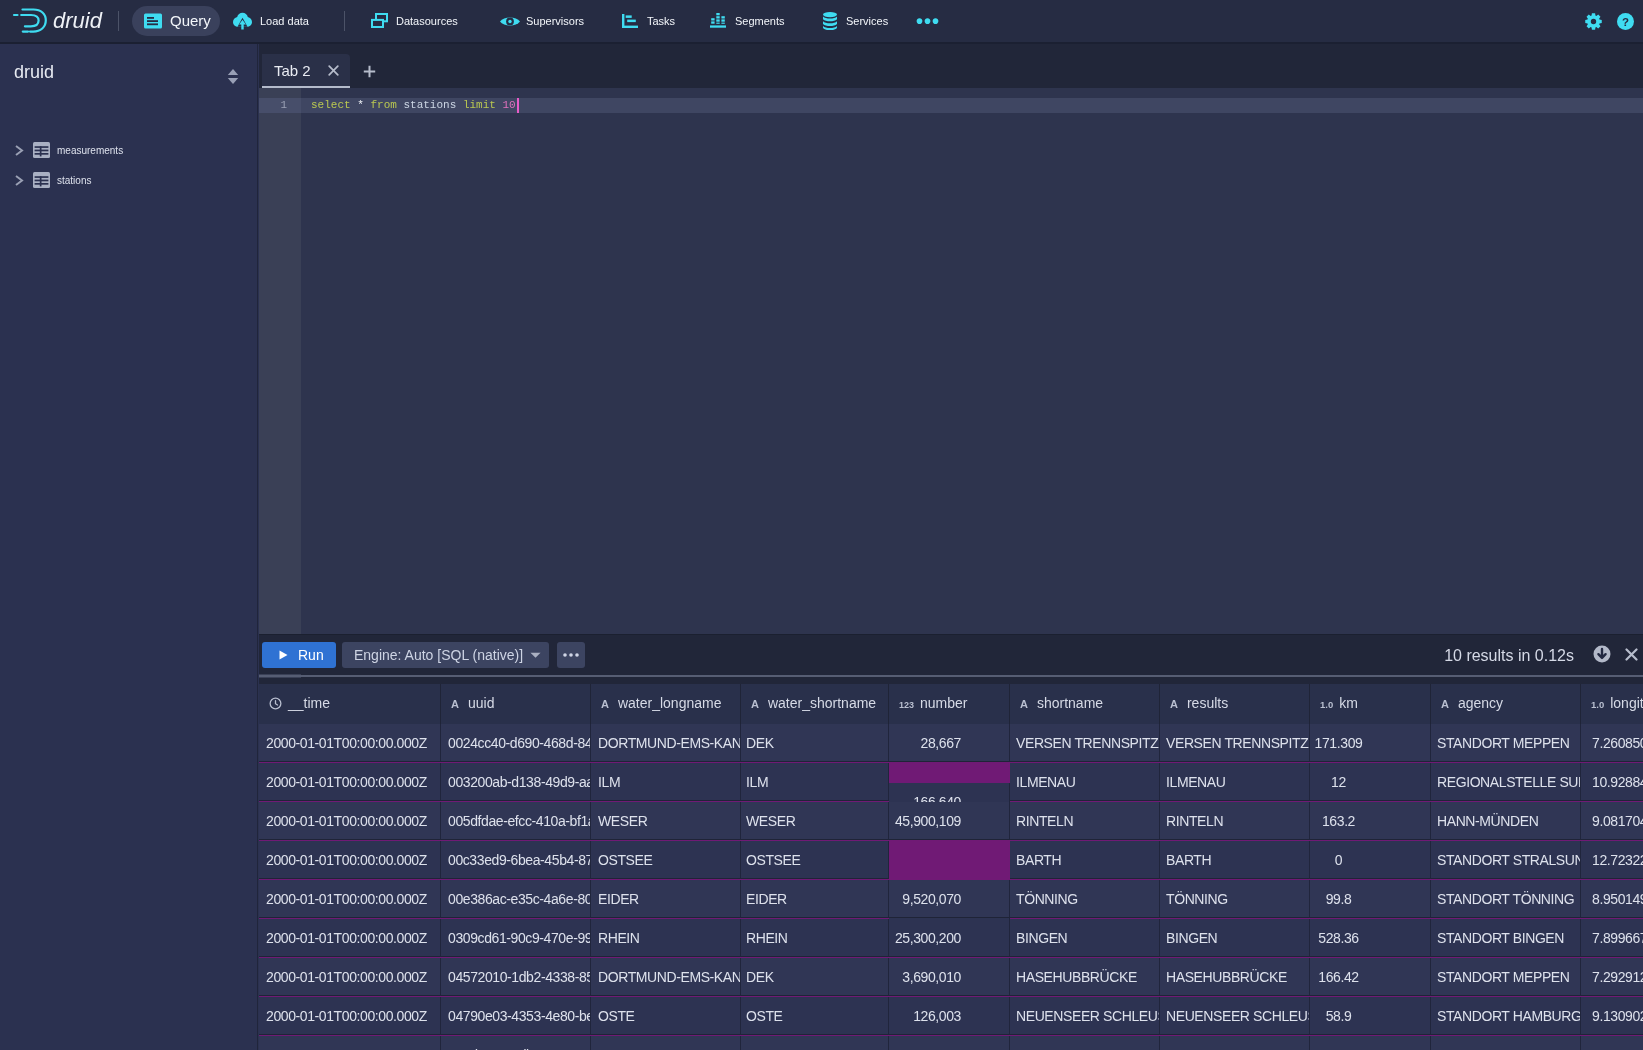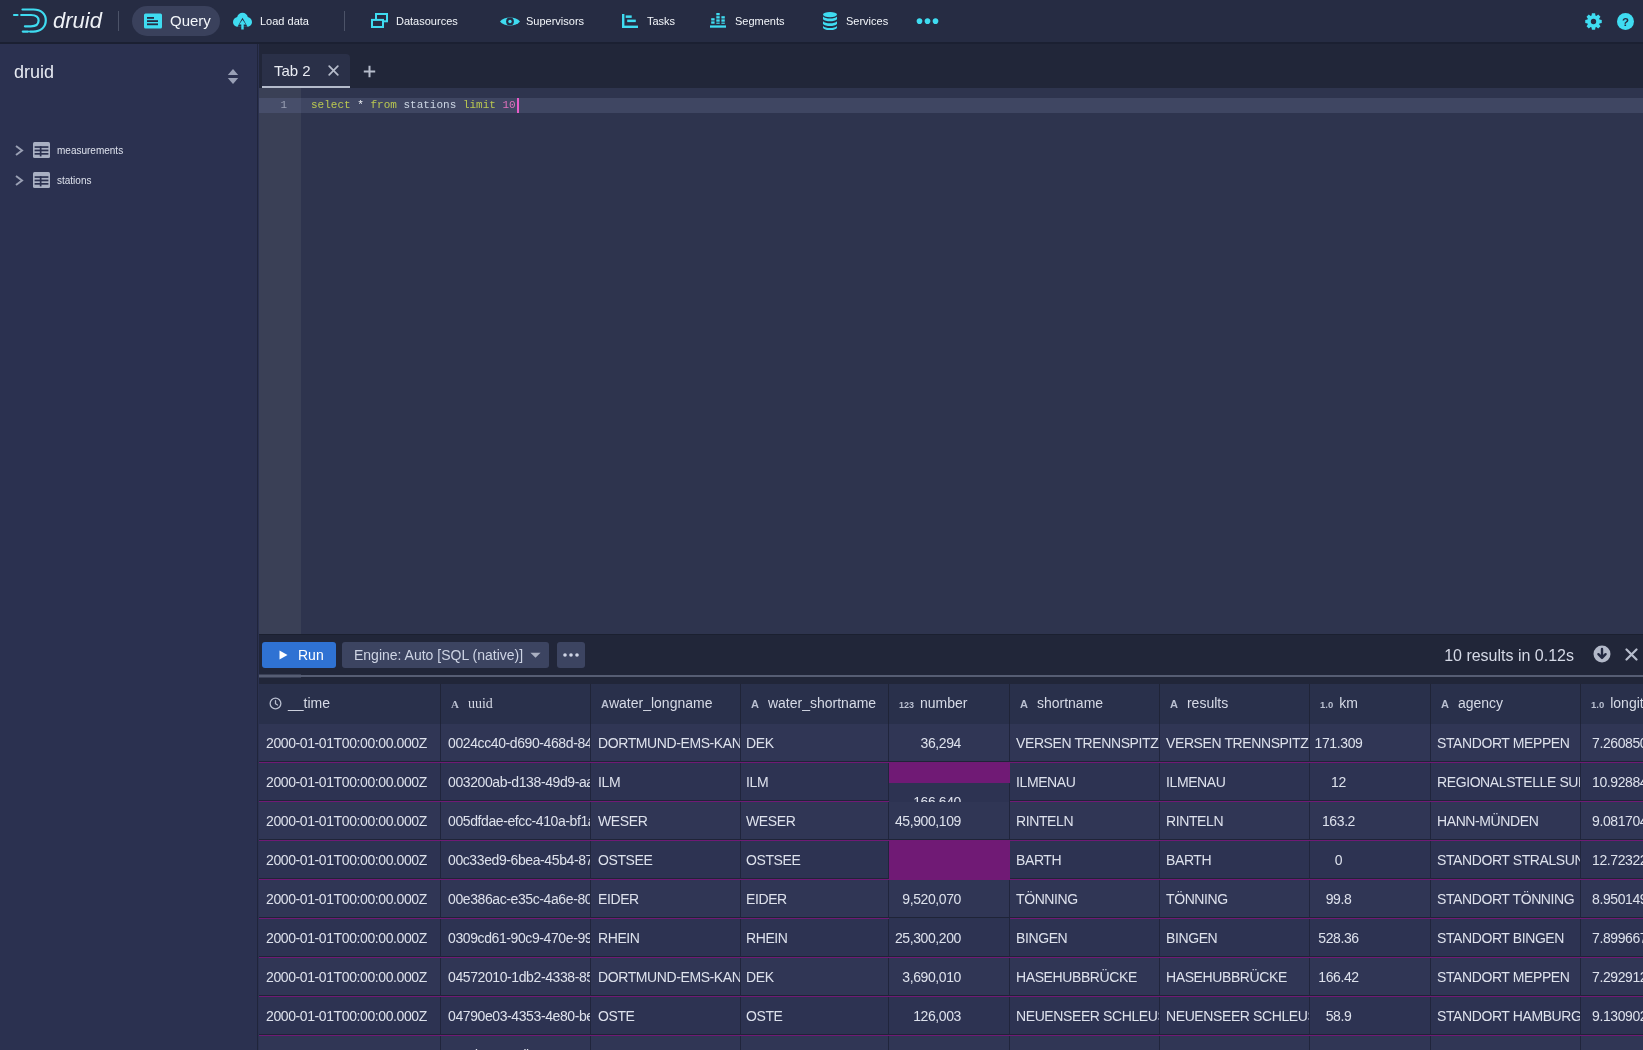--- a/index.html
+++ b/index.html
@@ -233,24 +233,24 @@
   </div>
   <div id="rtable">
 <div class="hrow">
 <div class="hcell" style="left:0px;width:182px;">
           <span style="position:absolute;left:10px;top:0;line-height:39px;"><svg width="13" height="13" viewBox="0 0 16 16" style="vertical-align:-2px">
               <circle cx="8" cy="8" r="6.6" fill="none" stroke="#b9bfd0" stroke-width="1.6"></circle>
               <path d="M8 4.5 V8.3 L10.5 9.8" fill="none" stroke="#b9bfd0" stroke-width="1.6" stroke-linecap="round"></path>
             </svg><span style="margin-left:6px;">__time</span></span>
         </div>
 <div class="hcell" style="left:182px;width:150px;">
-          <span style="position:absolute;left:10px;top:0;line-height:39px;font-family:Liberation Serif, serif;"><span class="ic" style="font-size:11px;font-weight:bold;">A</span><span style="margin-left:9px;">uuid</span></span>
+          <span style="position:absolute;left:10px;top:0;line-height:39px;"><span class="ic" style="font-size:11px;font-weight:bold;">A</span><span style="margin-left:9px;">uuid</span></span>
         </div>
 <div class="hcell" style="left:332px;width:150px;">
-          <span style="position:absolute;left:10px;top:0;line-height:39px;"><span class="ic" style="font-size:11px;font-weight:bold;">A</span><span style="">water_longname</span></span>
+          <span style="position:absolute;left:10px;top:0;line-height:39px;"><span class="ic" style="font-size:11px;font-weight:bold;">A</span><span style="margin-left:9px;">water_longname</span></span>
         </div>
 <div class="hcell" style="left:482px;width:148px;">
           <span style="position:absolute;left:10px;top:0;line-height:39px;"><span class="ic" style="font-size:11px;font-weight:bold;">A</span><span style="margin-left:9px;">water_shortname</span></span>
         </div>
 <div class="hcell" style="left:630px;width:121px;">
           <span style="position:absolute;left:10px;top:0;line-height:39px;"><span class="ic" style="font-size:9px;font-weight:bold;">123</span><span style="margin-left:6px;">number</span></span>
         </div>
 <div class="hcell" style="left:751px;width:150px;">
           <span style="position:absolute;left:10px;top:0;line-height:39px;"><span class="ic" style="font-size:11px;font-weight:bold;">A</span><span style="margin-left:9px;">shortname</span></span>
         </div>
@@ -265,21 +265,21 @@
         </div>
 <div class="hcell" style="left:1322px;width:150px;">
           <span style="position:absolute;left:10px;top:0;line-height:39px;"><span class="ic" style="font-size:9.5px;font-weight:bold;">1.0</span><span style="margin-left:6px;">longitude</span></span>
         </div>
 </div>
 <div class="drow odd" style="top:40px;">
 <div class="dcell" style="left:0px;width:182px;text-align:left;padding-left:7px;padding-right:0;">2000-01-01T00:00:00.000Z</div>
 <div class="dcell" style="left:182px;width:150px;text-align:left;padding-left:7px;padding-right:0;">0024cc40-d690-468d-8455c5d</div>
 <div class="dcell" style="left:332px;width:150px;text-align:left;padding-left:7px;padding-right:0;">DORTMUND-EMS-KANAL</div>
 <div class="dcell" style="left:482px;width:148px;text-align:left;padding-left:5px;padding-right:0;">DEK</div>
-<div class="dcell" style="left:630px;width:121px;text-align:right;padding-right:48px;padding-left:0;">36,294</div>
+<div class="dcell" style="left:630px;width:121px;text-align:right;padding-right:48px;padding-left:0;">28,667</div>
 <div class="dcell" style="left:751px;width:150px;text-align:left;padding-left:6px;padding-right:0;">VERSEN TRENNSPITZE</div>
 <div class="dcell" style="left:901px;width:150px;text-align:left;padding-left:6px;padding-right:0;">VERSEN TRENNSPITZE</div>
 <div class="dcell" style="left:1051px;width:121px;text-align:center;padding-right:63px;padding-left:0;">171.309</div>
 <div class="dcell" style="left:1172px;width:150px;text-align:left;padding-left:6px;padding-right:0;">STANDORT MEPPEN</div>
 <div class="dcell" style="left:1322px;width:150px;text-align:left;padding-left:11px;padding-right:0;">7.260850</div>
 </div>
 <div class="drow even" style="top:79px;">
 <div class="dcell" style="left:0px;width:182px;text-align:left;padding-left:7px;padding-right:0;">2000-01-01T00:00:00.000Z</div>
 <div class="dcell" style="left:182px;width:150px;text-align:left;padding-left:7px;padding-right:0;">003200ab-d138-49d9-aa2f2f9</div>
 <div class="dcell" style="left:332px;width:150px;text-align:left;padding-left:7px;padding-right:0;">ILM</div>

